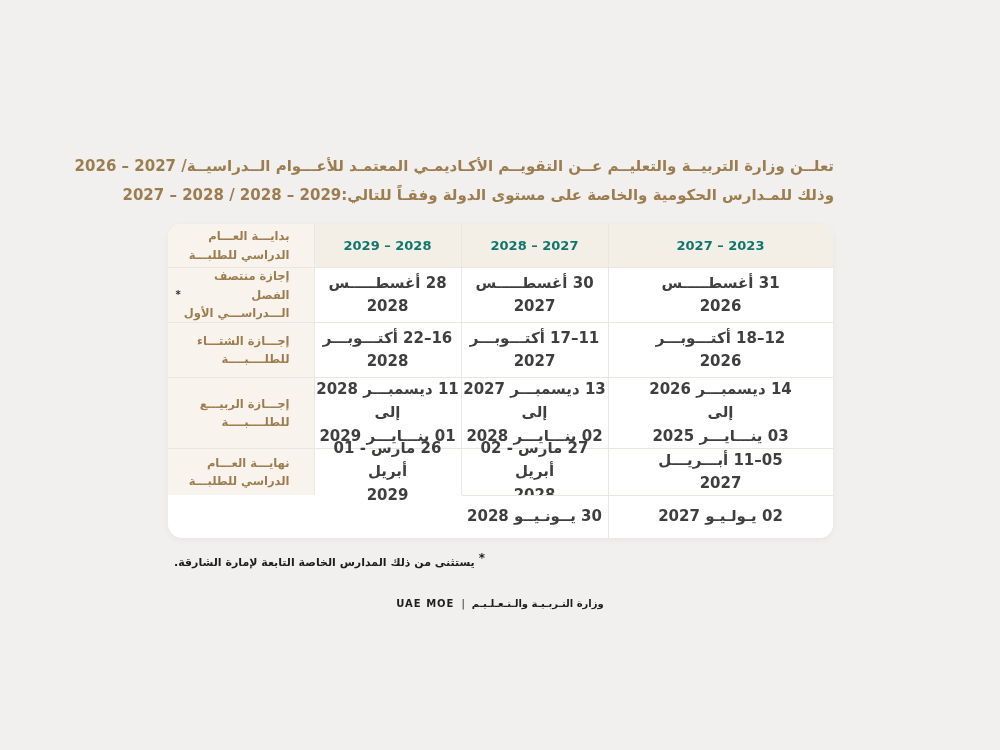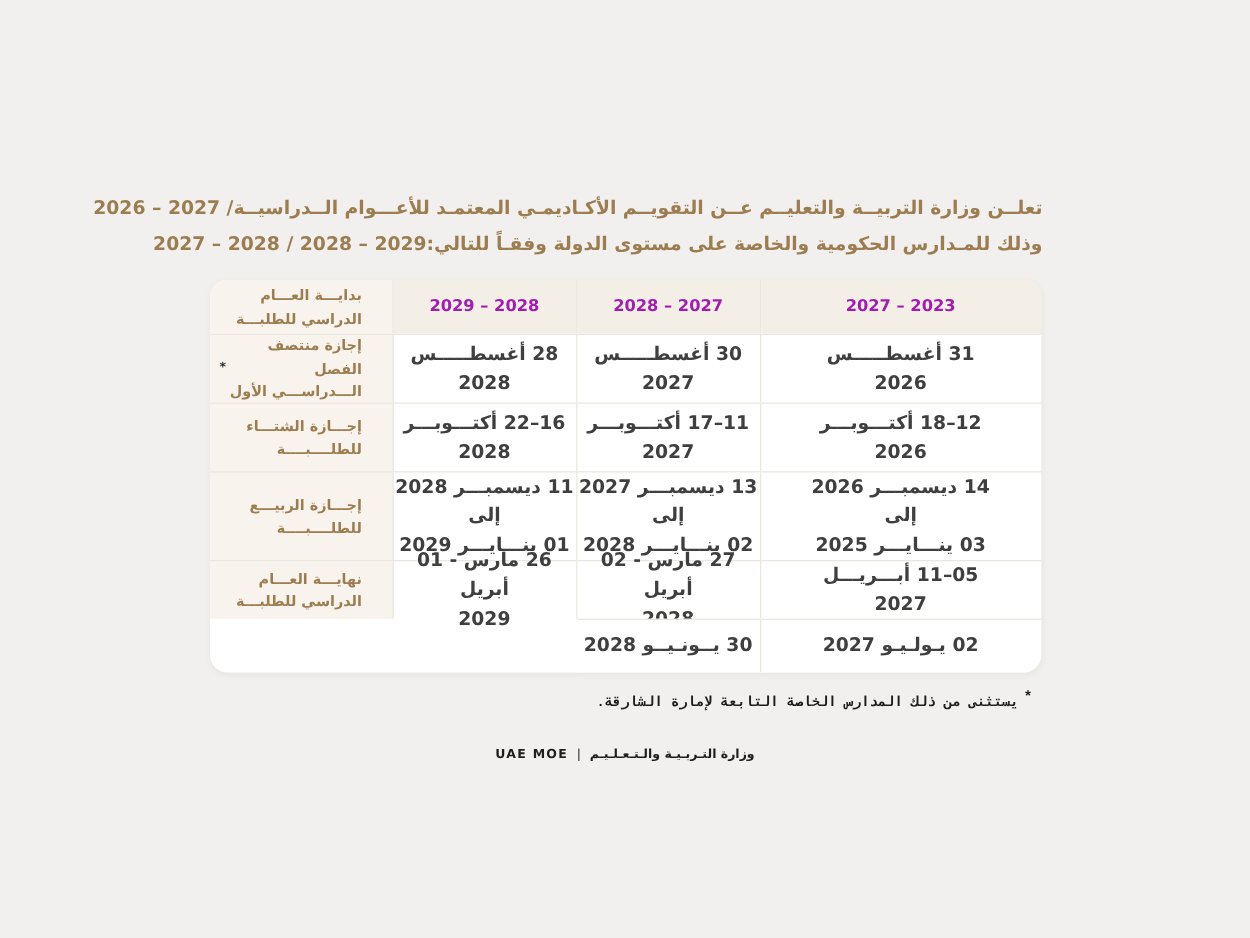--- a/index.html
+++ b/index.html
@@ -18,36 +18,36 @@
     box-shadow:0 2px 6px rgba(70,60,40,0.06);
   }
   .grid{
     display:grid;
     grid-template-columns:224px 147px 147px 147px;
     grid-template-rows:43px 55px 55px 71px 47px 43px;
   }
   .grid > div:not(:nth-child(4n+1)){border-inline-start:1px solid #eae7e1;}
   .grid > div:nth-child(n+5){border-top:1px solid #eae7e1;}
   .hcell{
-    background:#f3eee6;color:#a21caf;font-weight:bold;font-size:13px;
+    background:#f3eee6;color:#0f766e;font-weight:bold;font-size:13px;
     display:flex;align-items:center;justify-content:center;
   }
   .hcell.label{justify-content:flex-start;padding-inline-start:24px;letter-spacing:.2px;}
   .lcell{
     background:#f8f4ed;color:#9c7d50;font-weight:bold;font-size:11.5px;
     display:flex;align-items:center;padding-inline-start:24px;padding-inline-end:8px;line-height:1.6;
   }
   .lcell sup{color:#2e2e2e;font-size:10px;line-height:0;}
   .dcell{
     background:#ffffff;color:#3f3f3f;font-weight:bold;font-size:15px;
     display:flex;flex-direction:column;align-items:center;justify-content:center;
     text-align:center;line-height:1.55;
   }
   
-  .footnote{width:652px;margin:13px auto 0;text-align:right;color:#1d1d1d;font-weight:bold;font-size:11px;font-family:Liberation Mono, monospace;}
+  .footnote{width:652px;margin:13px auto 0;text-align:left;color:#1d1d1d;font-weight:bold;font-size:11px;}
   .footnote .fstar{display:inline-block;vertical-align:4px;margin-inline-end:4px;font-size:12px;}
   
   .footer{margin-top:29px;text-align:center;color:#1e1e1e;font-weight:bold;font-size:10px;}
   .footer .sep{margin:0 7px;font-weight:normal;color:#1e1e1e;}
   .footer .en{letter-spacing:1px;}
 </style>
 </head>
 <body>
 
 <div class="canvas">

